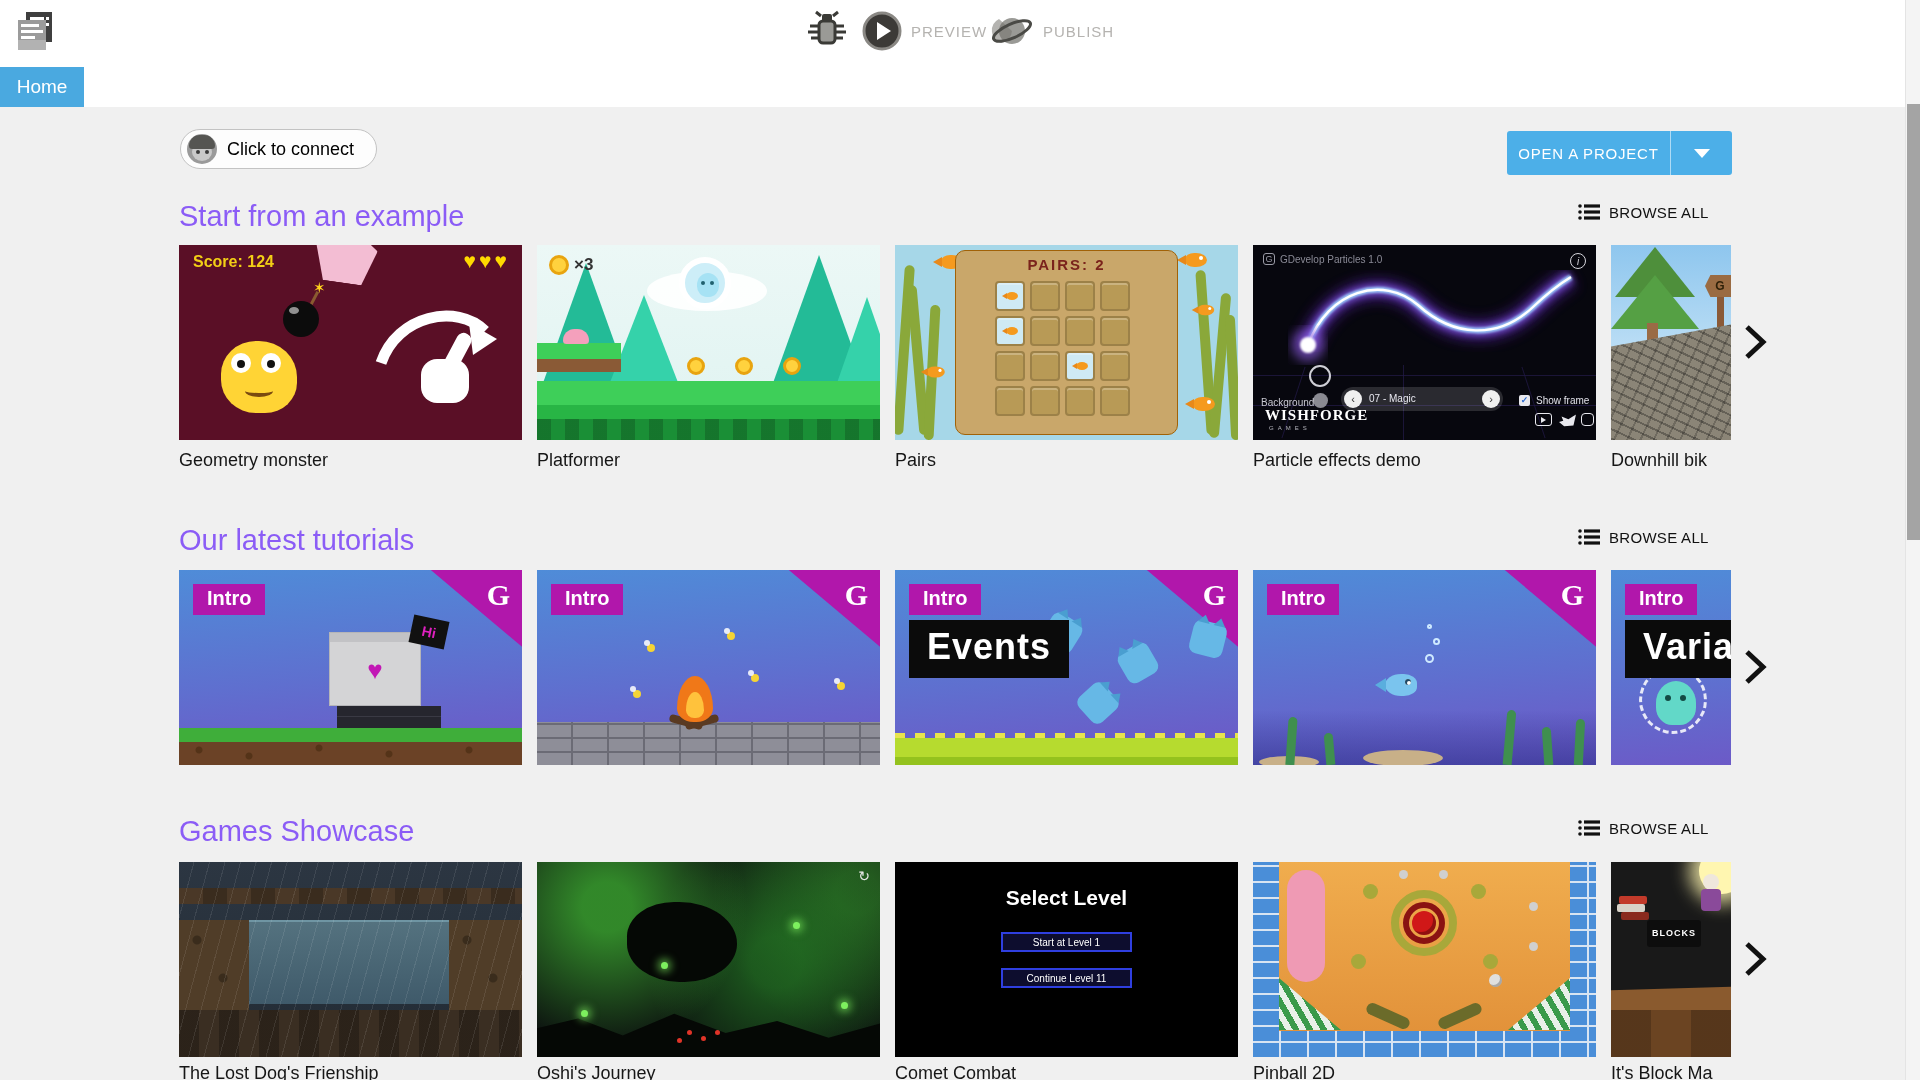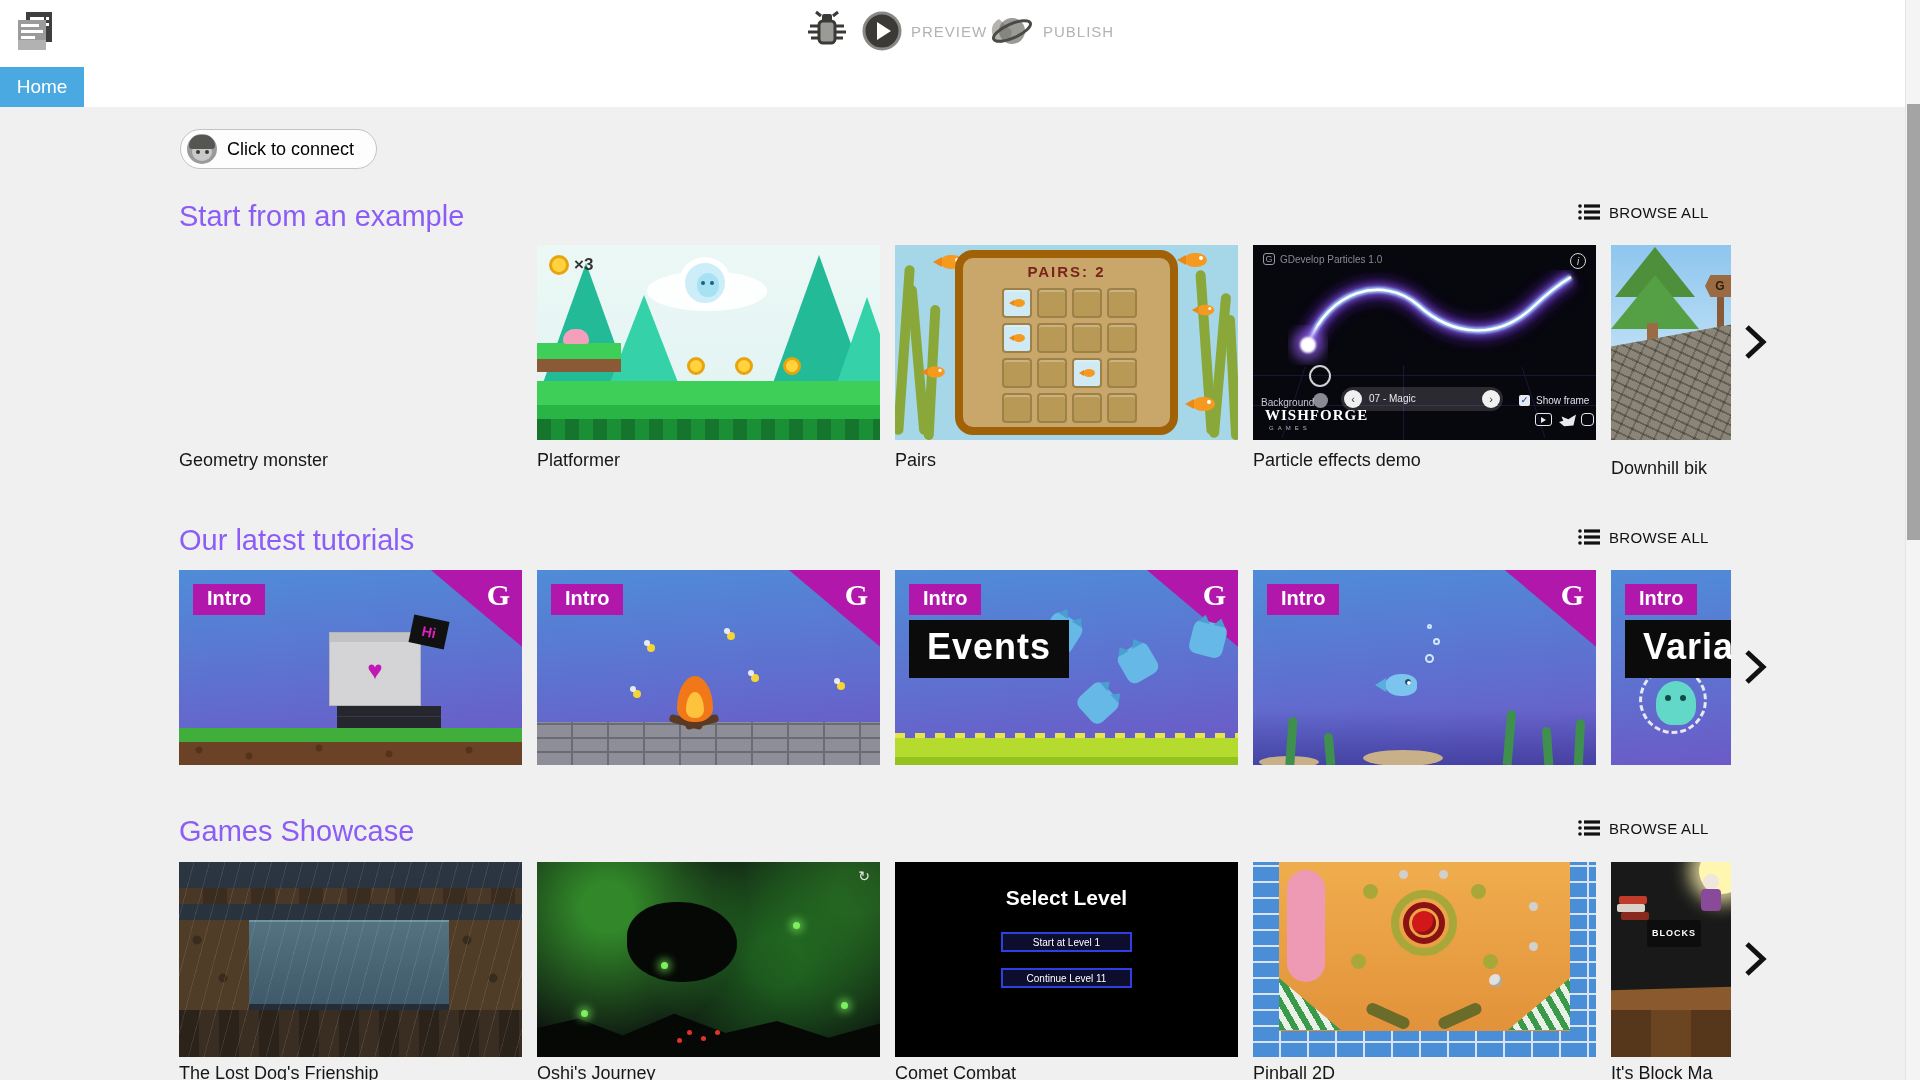--- a/index.html
+++ b/index.html
@@ -88,21 +88,21 @@
   .c-plat .counter { position:absolute; left:12px; top:10px; display:flex; align-items:center; gap:5px; }
   .c-plat .counter .coin { position:static; width:20px; height:20px; }
   .c-plat .counter b { font-size:17px; color:#333; }
 
   
   .c-pairs { background:#a6d7e8; }
   .weed { position:absolute; width:10px; background:#8aa83a; border-radius:6px; }
   .fish { position:absolute; width:22px; height:14px; background:#f59a1e; border-radius:50% 60% 60% 50%; }
   .fish::before { content:""; position:absolute; left:-8px; top:2px; width:0; height:0; border-top:5px solid transparent; border-bottom:5px solid transparent; border-right:9px solid #e8891a; }
   .fish::after { content:""; position:absolute; right:4px; top:3px; width:4px; height:4px; border-radius:50%; background:#fff; }
-  .c-pairs .board { position:absolute; left:60px; top:5px; width:223px; height:185px; background:#c9a76a; border:8px solid #a16207; border-radius:18px; }
+  .c-pairs .board { position:absolute; left:60px; top:5px; width:223px; height:185px; background:#c9a76a; border:1px solid #a16207; border-radius:10px; }
   .c-pairs .ptitle { position:absolute; left:0; right:0; top:5px; text-align:center; color:#7a231c; font-weight:bold; font-size:15px; letter-spacing:2px; }
   .tile { position:absolute; width:30px; height:30px; background:#b89a56; border:2px solid #9c8148; border-radius:4px; box-shadow:inset 0 2px 0 rgba(255,255,255,.25); }
   .tile.open { background:#cfeaf4; }
   .minifish { position:absolute; left:9px; top:9px; width:12px; height:8px; background:#f59a1e; border-radius:50%; }
   .minifish::before { content:""; position:absolute; left:-4px; top:1px; border-top:3px solid transparent; border-bottom:3px solid transparent; border-right:5px solid #e8891a; width:0; height:0; }
 
   
   .c-part { background:#07070e; }
   .c-part .gridl { position:absolute; background:#241b4a; opacity:.7; }
   .c-part .wm { position:absolute; left:10px; top:8px; display:flex; align-items:center; gap:5px; }
@@ -284,36 +284,63 @@
     <span class="avatar">
       <span class="face"></span>
         <span class="hair"></span>
       <span class="eye" style="left:9px;"></span>
         <span class="eye" style="left:18px;"></span>
     </span>
     <span id="connect-label">Click to connect</span>
   </div>
 
 
+  <div id="open-project">
+    <div class="main">
+      <span>OPEN A PROJECT</span>
+    </div>
+    <div class="split">
+      <span class="caret-down"></span>
+    </div>
+  </div>
 
   <div class="section-title" style="top:200px;">Start from an example</div>
   <div class="browse" style="top:203px;">
     <svg width="22" height="18" viewBox="0 0 22 18">
       <circle cx="2" cy="3" r="1.8" fill="#111"></circle>
         <rect x="6" y="1.4" width="16" height="3.2" fill="#111"></rect>
       <circle cx="2" cy="9" r="1.8" fill="#111"></circle>
         <rect x="6" y="7.4" width="16" height="3.2" fill="#111"></rect>
       <circle cx="2" cy="15" r="1.8" fill="#111"></circle>
         <rect x="6" y="13.4" width="16" height="3.2" fill="#111"></rect>
     </svg>
     <span>BROWSE ALL</span>
   </div>
 
   <div class="row-clip" style="top:245px; height:232px;">
 
+    <div class="card c-geom" style="left:179px;">
+      <div class="score">Score: 124</div>
+      <div class="hearts">♥♥♥</div>
+      <div class="pent"></div>
+      <div class="spark">✶</div>
+      <div class="fuse"></div>
+      <div class="bomb"></div>
+      <div class="monster">
+        <div class="meye" style="left:10px;"></div>
+          <div class="meye" style="left:40px;"></div>
+        <div class="mouth"></div>
+      </div>
+      <svg class="abs" style="left:190px; top:48px;" width="150" height="130" viewBox="0 0 150 130">
+        <path d="M12 70 C 28 22, 88 10, 116 38" fill="none" stroke="#fff" stroke-width="11"></path>
+        <path d="M100 30 L128 46 L104 62 Z" fill="#fff"></path>
+        <rect x="52" y="66" width="48" height="44" rx="16" fill="#fff"></rect>
+        <rect x="80" y="38" width="15" height="46" rx="7" fill="#fff" transform="rotate(28 87 61)"></rect>
+      </svg>
+    </div>
 
     <div class="card c-plat" style="left:537px;">
       <div class="cloud" style="left:110px; top:26px; width:120px; height:40px;"></div>
       <div class="tri" style="left:6px; top:18px; width:86px; height:120px; background:#23bb97;"></div>
       <div class="tri" style="left:72px; top:50px; width:70px; height:90px; background:#35d2aa;"></div>
       <div class="tri" style="left:236px; top:10px; width:92px; height:128px; background:#23bb97;"></div>
       <div class="tri" style="left:300px; top:52px; width:60px; height:86px; background:#35d2aa;"></div>
       <div class="bubble">
           <div class="alien"></div>
         </div>
@@ -427,21 +454,21 @@
       <div class="trunk"></div>
       <div class="pole"></div>
       <div class="signb">G</div>
       <div class="slope"></div>
     </div>
 
     <div class="card-label" style="left:179px; top:205px;">Geometry monster</div>
     <div class="card-label" style="left:537px; top:205px;">Platformer</div>
     <div class="card-label" style="left:895px; top:205px;">Pairs</div>
     <div class="card-label" style="left:1253px; top:205px;">Particle effects demo</div>
-    <div class="card-label" style="left:1611px; top:205px;margin-top:8px;">Downhill bik</div>
+    <div class="card-label" style="left:1611px; top:205px;">Downhill bik</div>
   </div>
 
   <svg class="chev" style="top:324px;" viewBox="0 0 26 36">
     <path d="M5 3 L21 18 L5 33" fill="none" stroke="#111" stroke-width="5"></path>
   </svg>
 
   <div class="section-title" style="top:524px;">Our latest tutorials</div>
   <div class="browse" style="top:528px;">
     <svg width="22" height="18" viewBox="0 0 22 18">
       <circle cx="2" cy="3" r="1.8" fill="#111"></circle>

